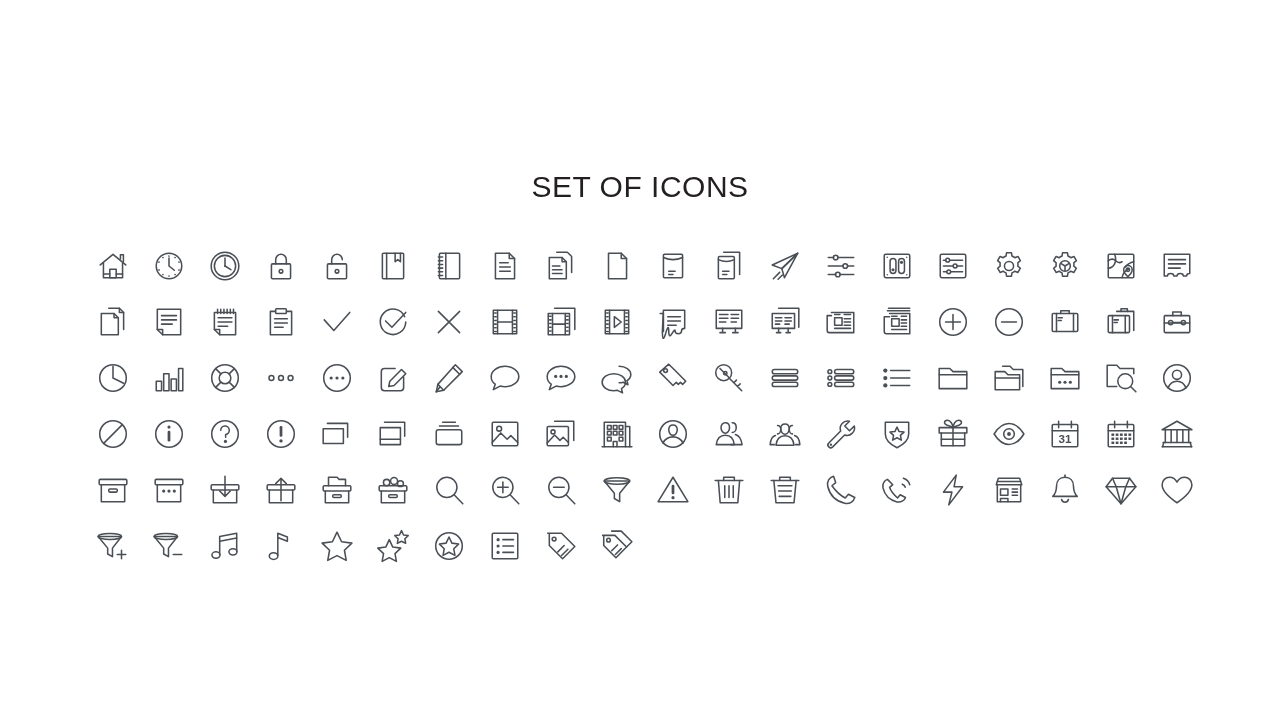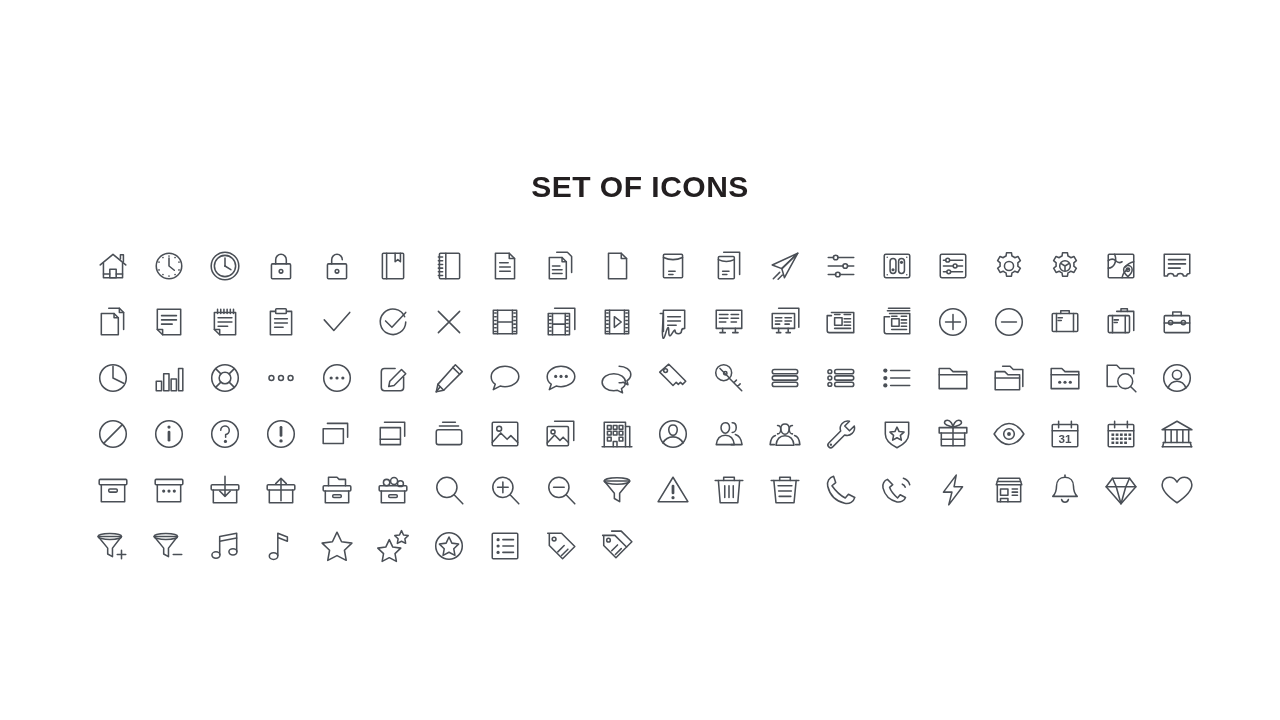--- a/index.html
+++ b/index.html
@@ -22,21 +22,21 @@
     background: #ffffff;
   }
   #title {
     position: absolute;
     top: 170px;
     left: 0;
     width: 1280px;
     text-align: center;
     font-family: "Liberation Sans", sans-serif;
     font-size: 30px;
-    font-weight: bold;
+    font-weight: normal;
     letter-spacing: 0.5px;
     color: #231f20;
   }
   #grid {
     position: absolute;
     top: 238px;
     left: 85px;
     width: 1110px;
   }
   .icon-row {

